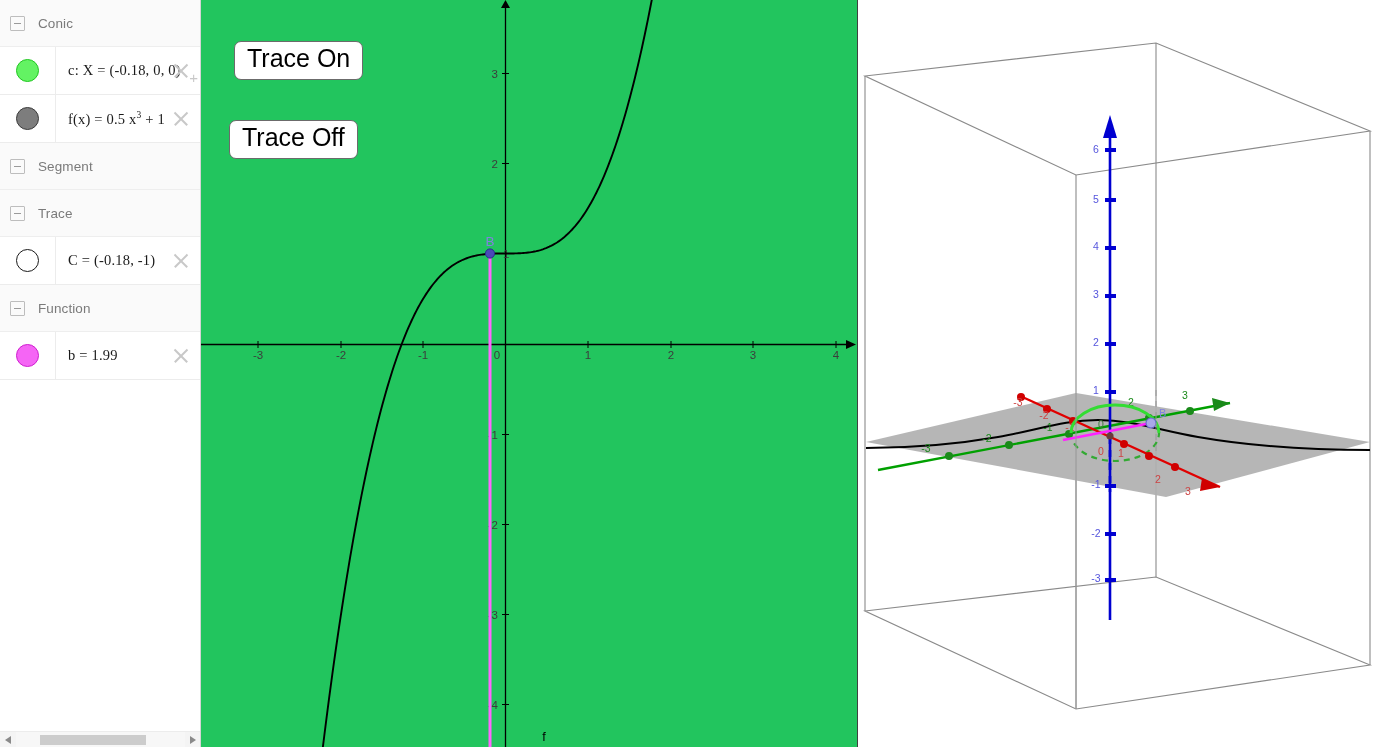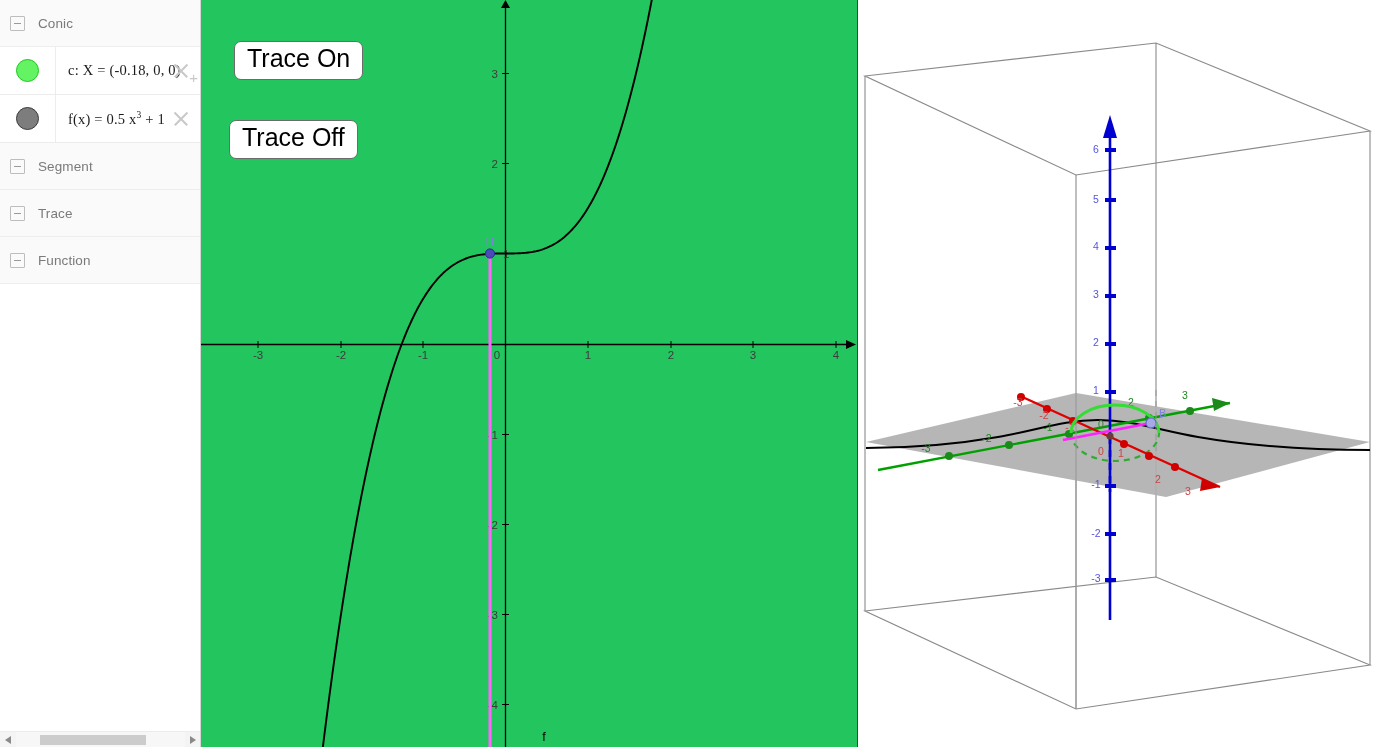--- a/index.html
+++ b/index.html
@@ -215,24 +215,38 @@
 
     <div class="grp-header">
       <div class="collapse-box"></div>
       <span class="grp-title nosel">Segment</span>
     </div>
 
     <div class="grp-header">
       <div class="collapse-box"></div>
       <span class="grp-title nosel">Trace</span>
     </div>
+    <div class="item-row">
+      <div class="marble-cell">
+        <span class="marble" style="background:#ffffff;border:1.6px solid #1a1a1a;"></span>
+      </div>
+      <span class="item-label nosel">C = (-0.18, -1)</span>
+      <span class="close-x"></span>
+    </div>
 
     <div class="grp-header">
       <div class="collapse-box"></div>
       <span class="grp-title nosel">Function</span>
+    </div>
+    <div class="item-row">
+      <div class="marble-cell">
+        <span class="marble" style="background:#f565f5;border:1.6px solid #cf1fcf;"></span>
+      </div>
+      <span class="item-label nosel">b = 1.99</span>
+      <span class="close-x"></span>
     </div>
 
     <div id="sb-scroll">
       <div class="sb-arrow left">
           <i></i>
         </div>
       <div id="sb-track">
         <div id="sb-thumb"></div>
       </div>
       <div class="sb-arrow right">

